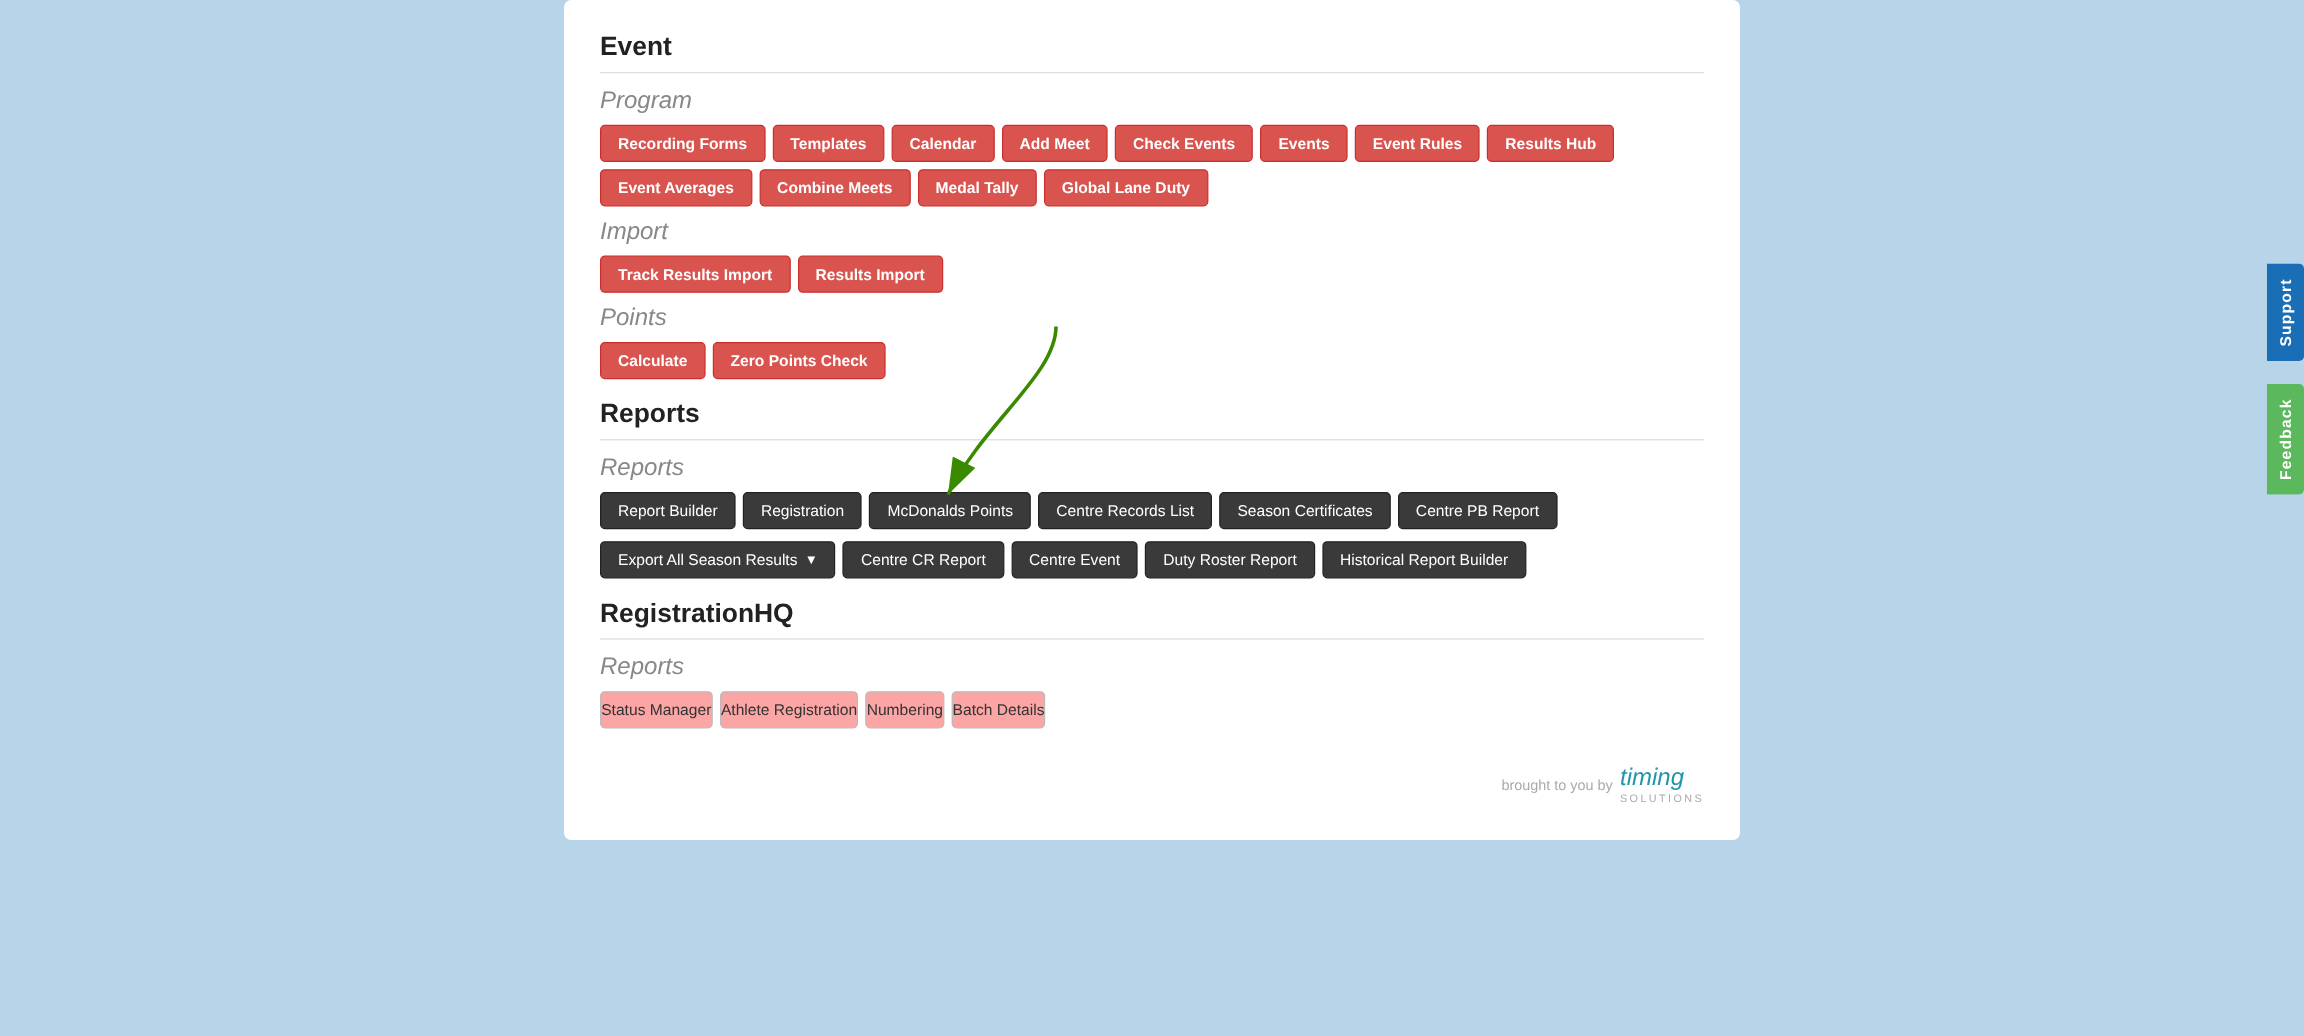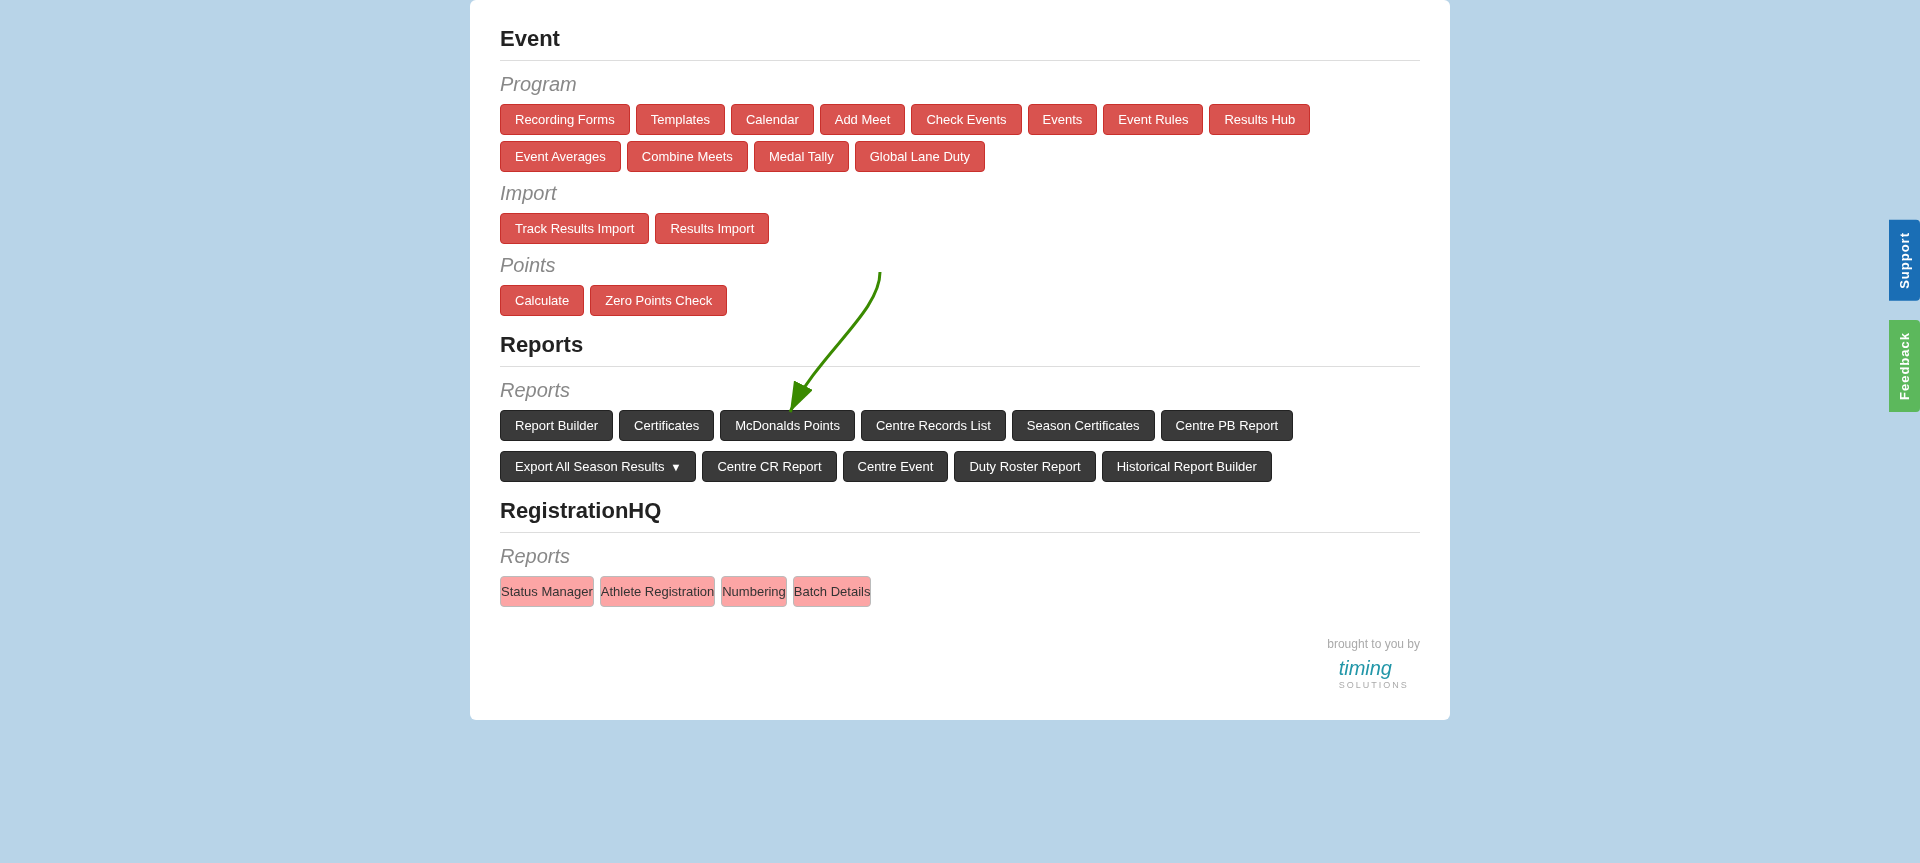--- a/index.html
+++ b/index.html
@@ -84,21 +84,21 @@
     }
 
     .btn-red {
       background: #d9534f;
       color: #fff;
       border: 1px solid #c9302c;
       border-radius: 4px;
       padding: 7px 14px;
       font-size: 13px;
       cursor: pointer;
-      font-weight: normal;
+      font-weight: bold;
     }
 
     .btn-dark {
       background: #3a3a3a;
       color: #fff;
       border: 1px solid #222;
       border-radius: 4px;
       padding: 7px 14px;
       font-size: 13px;
       cursor: pointer;
@@ -135,21 +135,20 @@
       margin-top: 20px;
       padding-top: 10px;
       color: #888;
       font-size: 12px;
     }
 
     .footer-brand {
       display: flex;
       align-items: center;
       gap: 6px;
-      flex-direction: column;
     }
 
     .footer-brand-text {
       color: #aaa;
       font-size: 12px;
     }
 
     .timing-logo {
       font-size: 20px;
       font-weight: normal;
@@ -264,21 +263,21 @@
           <defs>
             <marker id="arrowhead" markerWidth="10" markerHeight="7" refX="10" refY="3.5" orient="auto">
               <polygon points="0 0, 10 3.5, 0 7" fill="#3a8a00"></polygon>
             </marker>
           </defs>
           <path d="M 120 0 C 120 40, 60 80, 30 140" stroke="#3a8a00" stroke-width="3" fill="none" marker-end="url(#arrowhead)"></path>
         </svg>
 
         <div class="btn-group">
           <button class="btn-dark">Report Builder</button>
-          <button class="btn-dark">Certificates</button>
+          <button class="btn-dark">Registration</button>
           <button class="btn-dark">McDonalds Points</button>
           <button class="btn-dark">Centre Records List</button>
           <button class="btn-dark">Season Certificates</button>
           <button class="btn-dark">Centre PB Report</button>
         </div>
 
         <div class="btn-group">
           <button class="btn-dark">
             <span>Export All Season Results</span>
             <span class="dropdown-arrow">▼</span>

